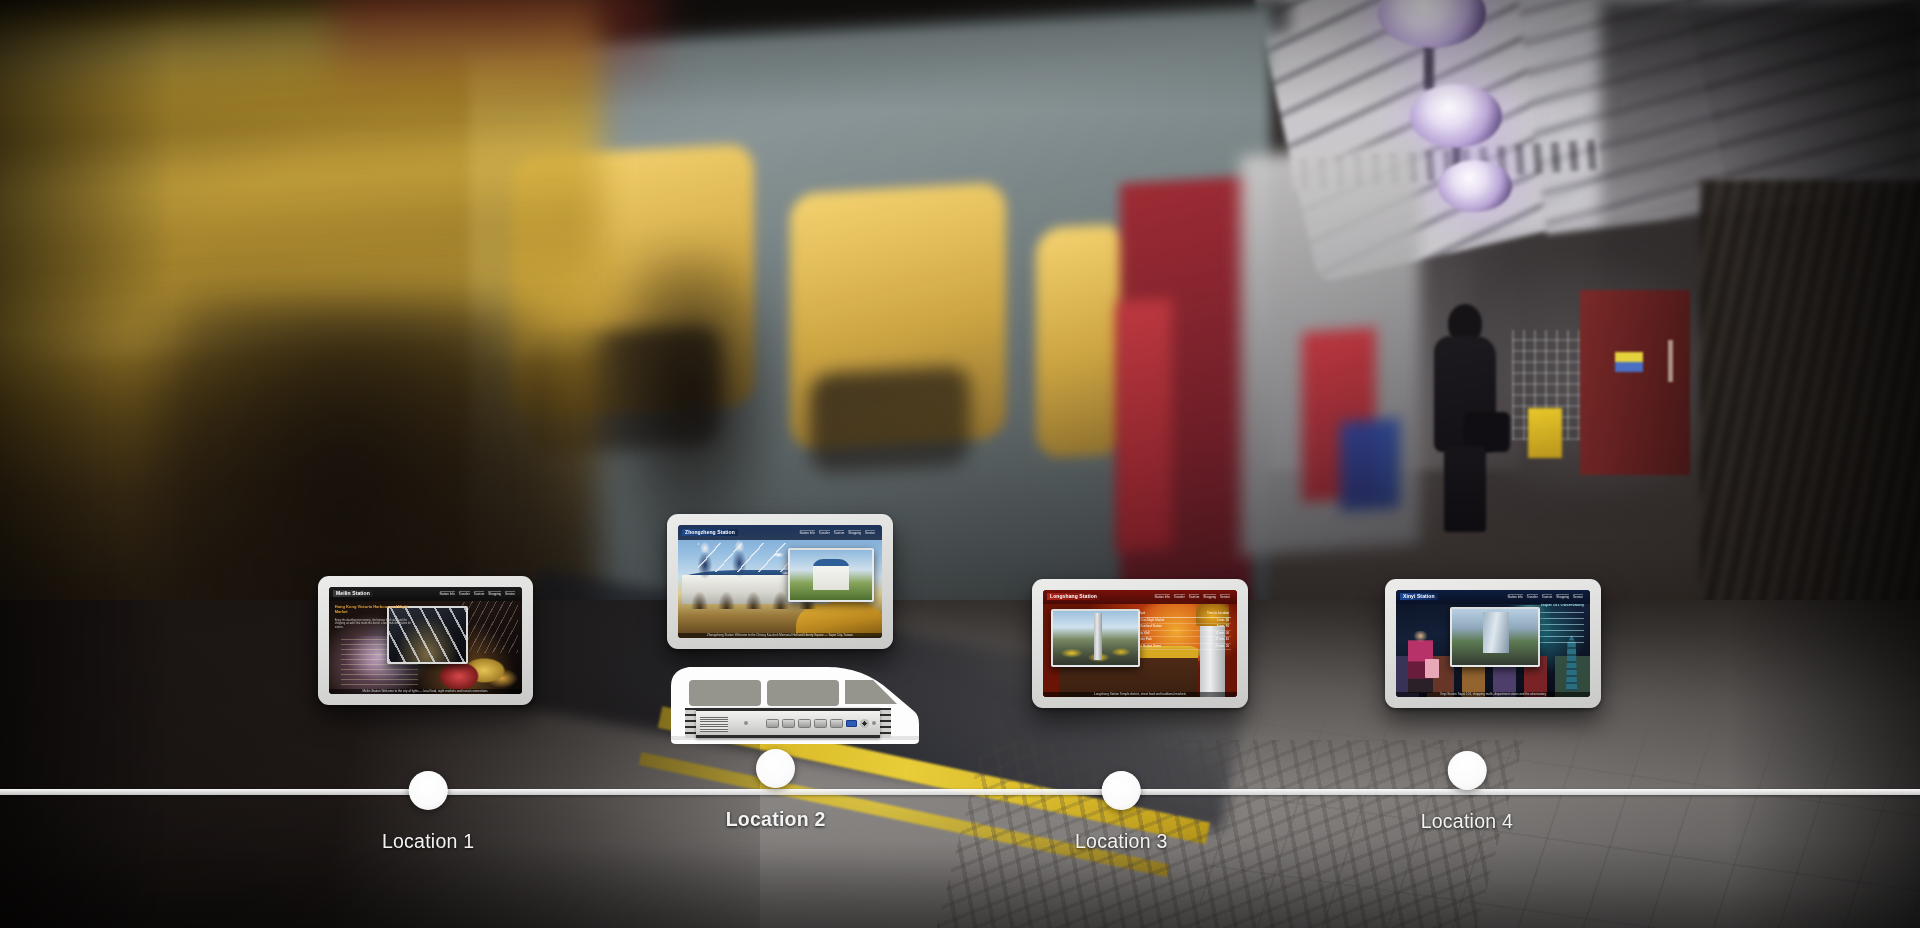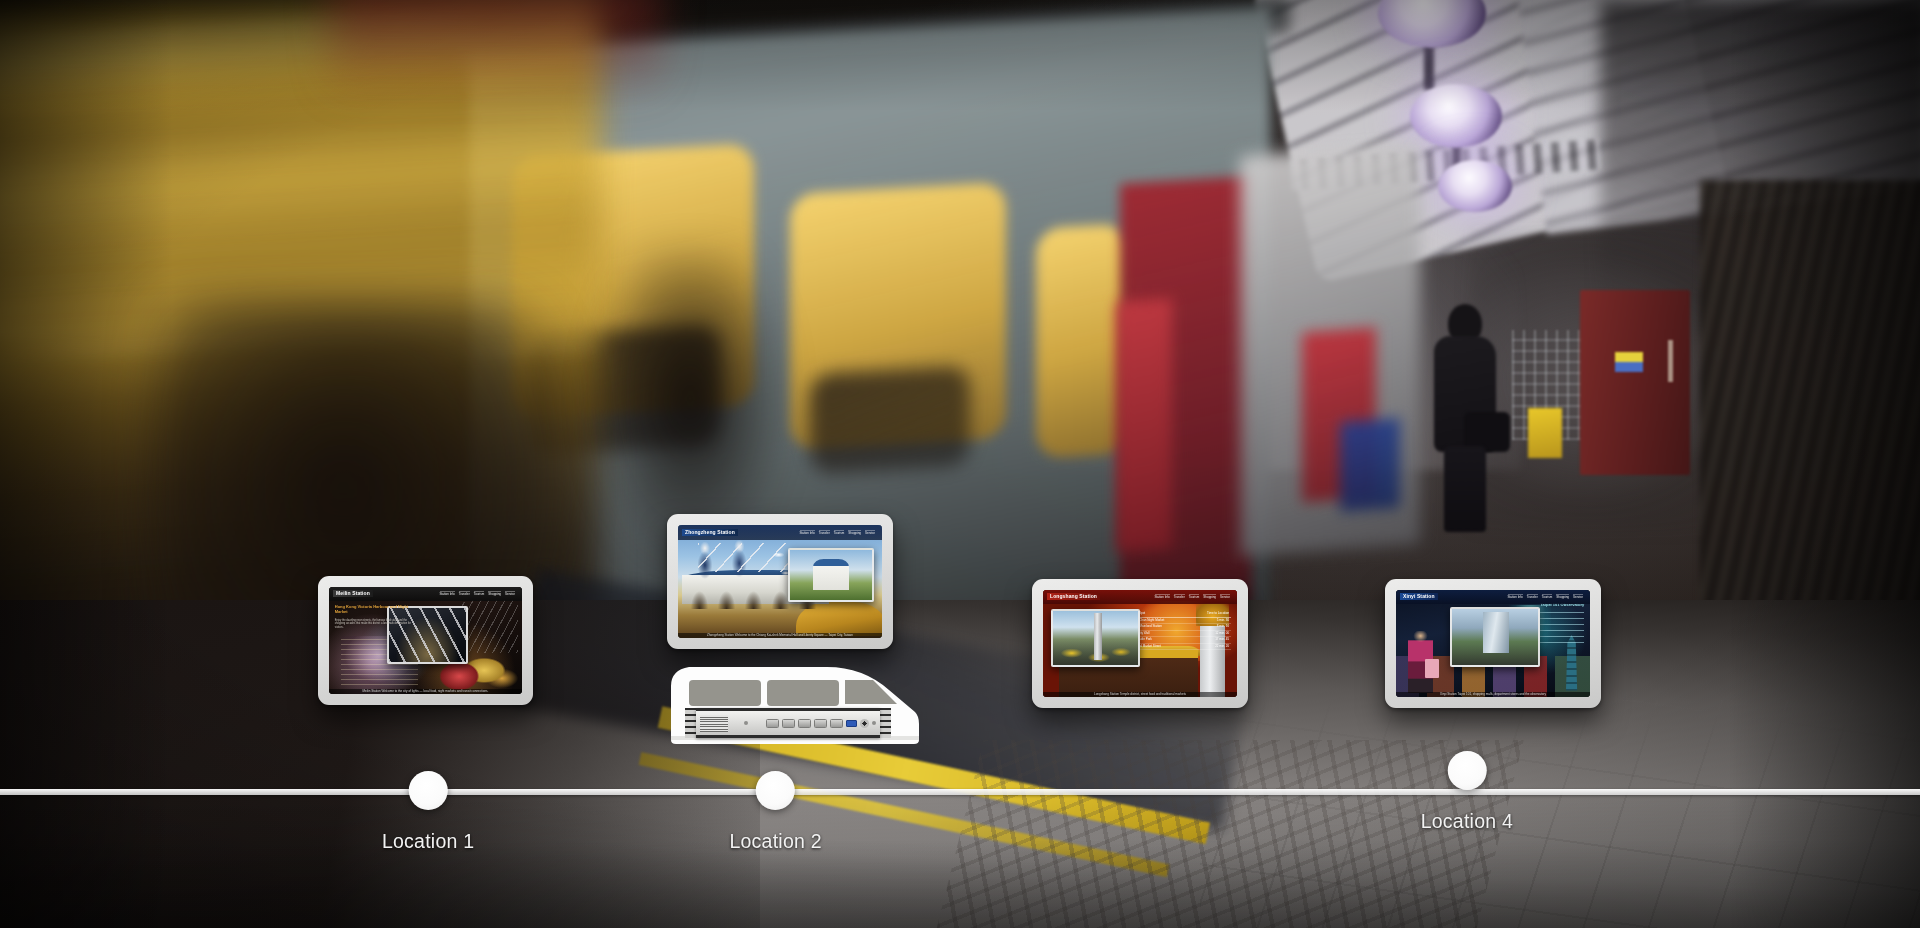--- a/index.html
+++ b/index.html
@@ -850,22 +850,26 @@
       <div class="dot-screw"></div>
     </div>
   </div>
 
   <div class="timeline-line"></div>
 
   <div class="tl-node" style="left:22.3%; top:771px;">
     <div class="tl-dot"></div>
     <div class="tl-label">Location 1</div>
   </div>
-  <div class="tl-node" style="left:40.4%; top:771px;">
+  <div class="tl-node" style="left:40.4%; top:749px;font-weight:bold;">
     <div class="tl-dot"></div>
     <div class="tl-label">Location 2</div>
+  </div>
+  <div class="tl-node" style="left:58.4%; top:771px;">
+    <div class="tl-dot"></div>
+    <div class="tl-label">Location 3</div>
   </div>
   <div class="tl-node" style="left:76.4%; top:751px;">
     <div class="tl-dot"></div>
     <div class="tl-label">Location 4</div>
   </div>
 
 </div>
 
 </body></html>

